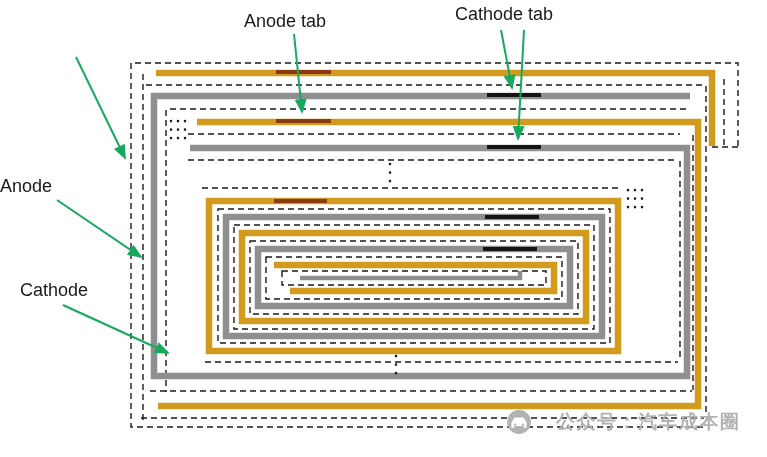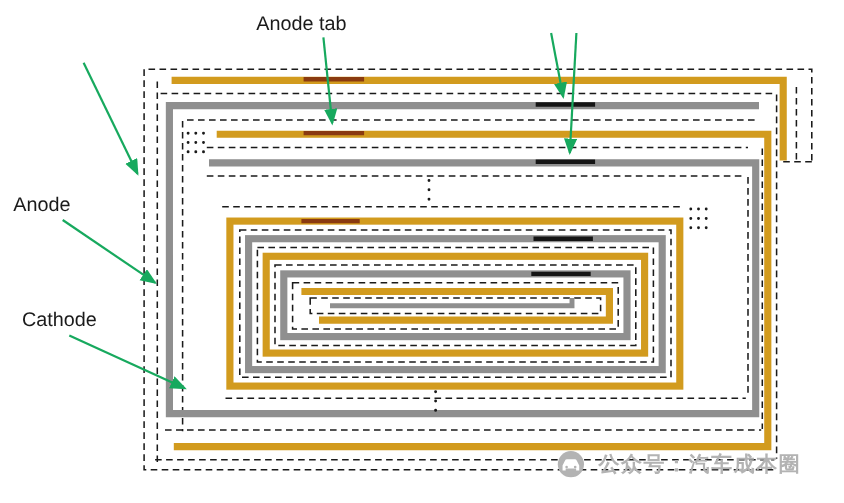--- a/index.html
+++ b/index.html
@@ -26,21 +26,21 @@
   .gray{stroke:var(--gray-electrode)}
   .thin{stroke-width:4.5}
   .atab{stroke:var(--anode-tab-mark);stroke-width:4;fill:none}
   .ctab{stroke:var(--cathode-tab-mark);stroke-width:4;fill:none}
   .dots path{stroke:var(--separator-line);stroke-width:2.6;stroke-linecap:round;stroke-dasharray:0.1 8.4;fill:none}
   .arrow{stroke:var(--arrow-green);stroke-width:2;fill:none}
   .lbl{
     position:absolute;color:var(--label-text);font-size:18px;line-height:1.1;
     white-space:nowrap;
   }
-  .watermark{position:absolute;display:flex;align-items:center;gap:12px}
+  .watermark{position:absolute;display:flex;align-items:center;gap:24px}
   .wm-text{font-size:19px;font-weight:bold;color:var(--watermark-gray);letter-spacing:1.5px}
 </style>
 </head>
 <body>
 
 <div class="stage">
 
   <svg class="diagram" width="767" height="457" viewBox="0 0 767 457">
     <defs>
       <marker id="ah" markerWidth="9" markerHeight="8" refX="6.5" refY="3" orient="auto">
@@ -108,22 +108,23 @@
     <g>
       <line class="arrow" marker-end="url(#ah)" x1="76" y1="57" x2="125" y2="158"></line>
       <line class="arrow" marker-end="url(#ah)" x1="294" y1="34" x2="302" y2="112"></line>
       <line class="arrow" marker-end="url(#ah)" x1="501" y1="30" x2="512" y2="88"></line>
       <line class="arrow" marker-end="url(#ah)" x1="524" y1="30" x2="518" y2="139"></line>
       <line class="arrow" marker-end="url(#ah)" x1="57" y1="200" x2="141" y2="257"></line>
       <line class="arrow" marker-end="url(#ah)" x1="63" y1="305" x2="168" y2="353"></line>
     </g>
   </svg>
 
-  <div class="lbl" style="left:233px;top:12px">Anode tab</div>
-  <div class="lbl" style="left:12px;top:177px">Anode</div>
+  <div class="lbl" style="left:244px;top:12px">Anode tab</div>
+  <div class="lbl" style="left:455px;top:5px">Cathode tab</div>
+  <div class="lbl" style="left:0;top:177px">Anode</div>
   <div class="lbl" style="left:20px;top:281px">Cathode</div>
 
   <div class="watermark" style="left:506px;top:409px">
     <svg viewBox="0 0 24 24" width="26" height="26">
       <circle cx="12" cy="12" r="11" style="fill:var(--watermark-gray)"></circle>
       <path d="M5,13 l2,-4 a2,2 0 0 1 1.8,-1.2 h6.4 a2,2 0 0 1 1.8,1.2 l2,4 v4.2 h-2.6 v-1.6 h-8.8 v1.6 H5 Z" fill="#ffffff"></path>
       <circle cx="8.4" cy="14.4" r="1.1" style="fill:var(--watermark-gray)"></circle>
       <circle cx="15.6" cy="14.4" r="1.1" style="fill:var(--watermark-gray)"></circle>
     </svg>
     <span class="wm-text">公众号：汽车成本圈</span>

